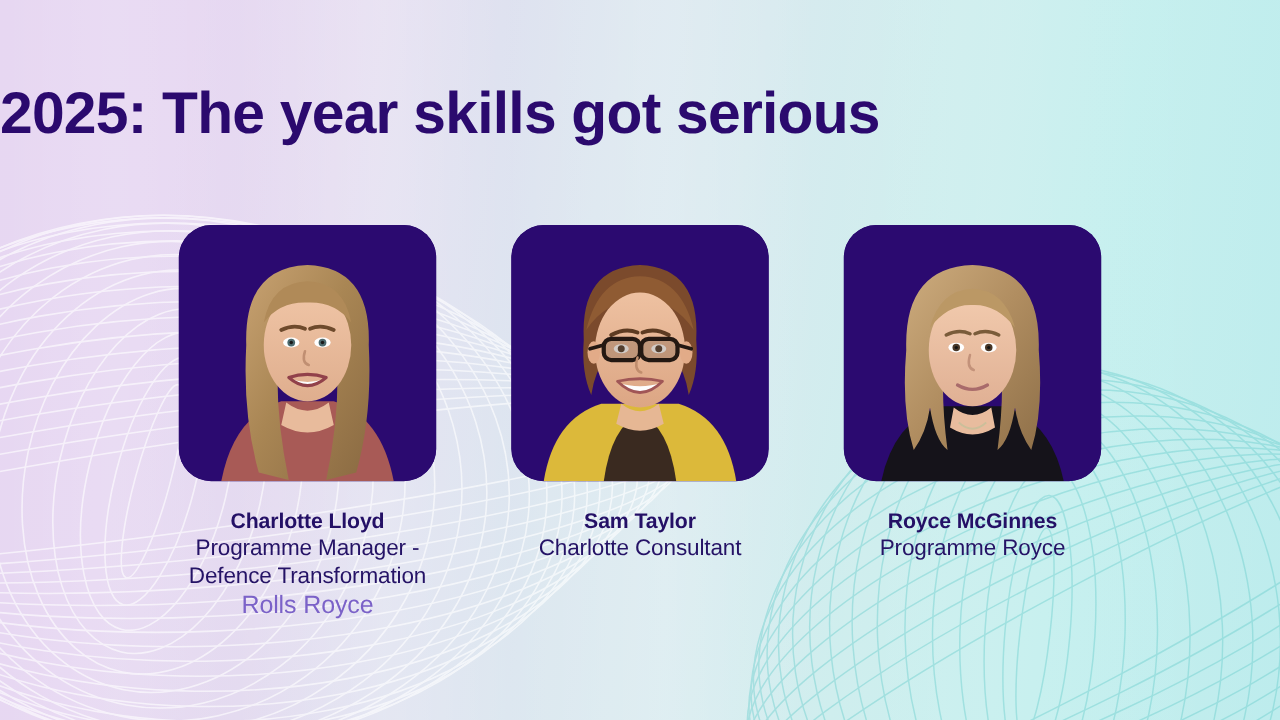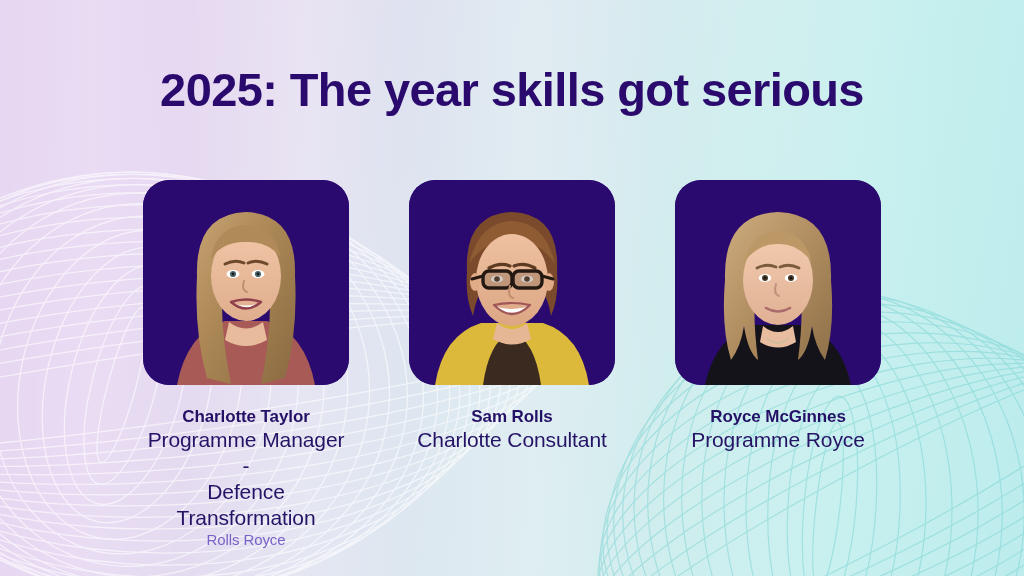--- a/index.html
+++ b/index.html
@@ -68,21 +68,20 @@
     height: 560px;
   }
   .swirl svg { display: block; width: 100%; height: 100%; }
 
   
   .title {
     position: absolute;
     left: 0;
     right: 0;
     top: 64px;
-    text-align: center;
     font-size: 47px;
     font-weight: 700;
     letter-spacing: -0.6px;
     color: #2b0a6e;
     line-height: 1.12;
     white-space: nowrap;
   }
 
   
   .people {
@@ -117,28 +116,28 @@
     text-align: center;
     line-height: 1.24;
   }
   .p-name {
     font-size: 17px;
     font-weight: 700;
     color: #241066;
     letter-spacing: -0.1px;
   }
   .p-role {
-    font-size: 21px;
+    font-size: 18px;
     font-weight: 400;
     color: #251366;
     letter-spacing: -0.1px;
     white-space: pre-line;
   }
   .p-org {
-    font-size: 15px;
+    font-size: 20px;
     font-weight: 400;
     color: #7b62c8;
     letter-spacing: -0.1px;
   }
   .p-role:empty, .p-org:empty { display: none; }
 </style>
 </head>
 <body>
 
 <div id="slide">
@@ -258,21 +257,21 @@
 
             <path d="M103 100 q-4 10 2 12" stroke="#c79madd" stroke-width="0" fill="none"></path>
             <path d="M101 101 q-3 9 3 11" stroke="#c08f72" stroke-width="2" fill="none" stroke-linecap="round"></path>
 
             <path d="M89 123 q14 9 28 0 q-14 5 -28 0 z" fill="#fdfdfd"></path>
             <path d="M88 122 q15 -5 30 0 q-15 13 -30 0 z" fill="none" stroke="#91414a" stroke-width="2.4" stroke-linejoin="round"></path>
           </g>
         </svg>
       </div>
       <div class="caption">
-        <div class="p-name">Charlotte Taylor</div>
+        <div class="p-name">Charlotte Lloyd</div>
         <div class="p-role">Programme Manager -
 Defence Transformation</div>
         <div class="p-org">Rolls Royce</div>
       </div>
     </div>
 
     <div class="person">
       <div class="photo-card">
         <svg viewBox="0 0 206 205">
           <defs>
@@ -315,21 +314,21 @@
             <path d="M74 96 l-11 3 M133 96 l11 3" stroke="#241812" stroke-width="3" fill="none" stroke-linecap="round"></path>
 
             <path d="M101 106 q-3 10 3 12" stroke="#c08d6d" stroke-width="2" fill="none" stroke-linecap="round"></path>
 
             <path d="M85 126 q18 16 36 0 q-18 6 -36 0 z" fill="#fdfdfd"></path>
             <path d="M85 125 q18 -4 36 0 q-18 18 -36 0 z" fill="none" stroke="#a05656" stroke-width="2.2" stroke-linejoin="round"></path>
           </g>
         </svg>
       </div>
       <div class="caption">
-        <div class="p-name">Sam Rolls</div>
+        <div class="p-name">Sam Taylor</div>
         <div class="p-role">Charlotte Consultant</div>
 
       </div>
     </div>
 
     <div class="person">
       <div class="photo-card">
         <svg viewBox="0 0 206 205">
           <defs>
             <clipPath id="cl3">

